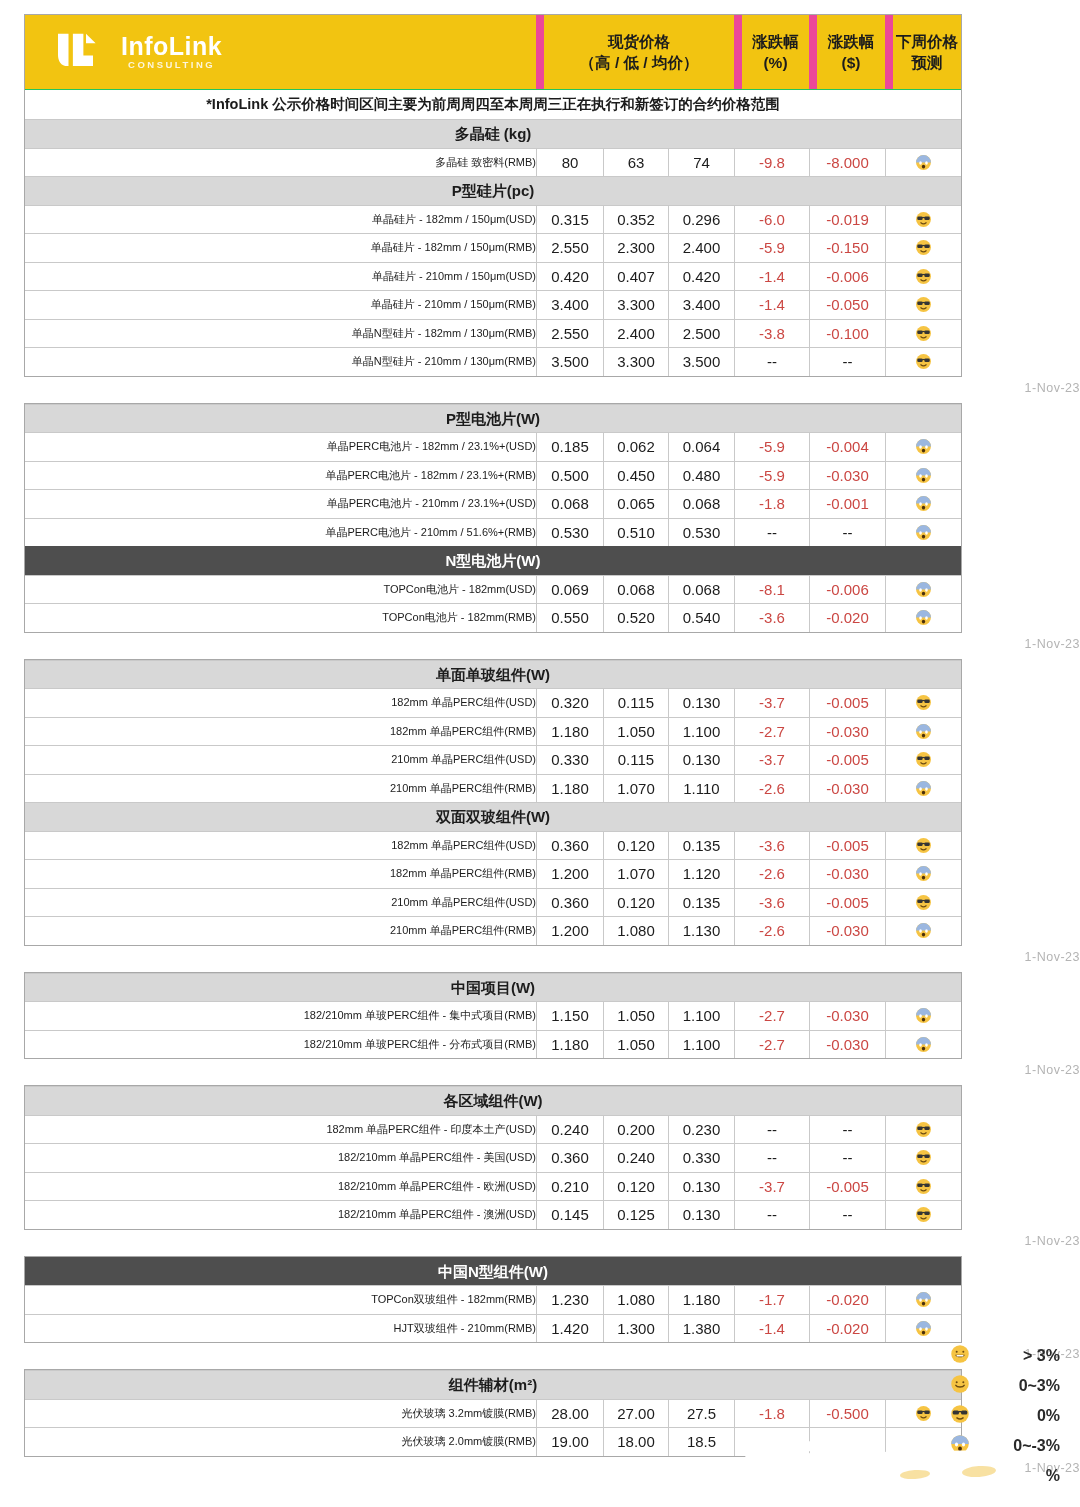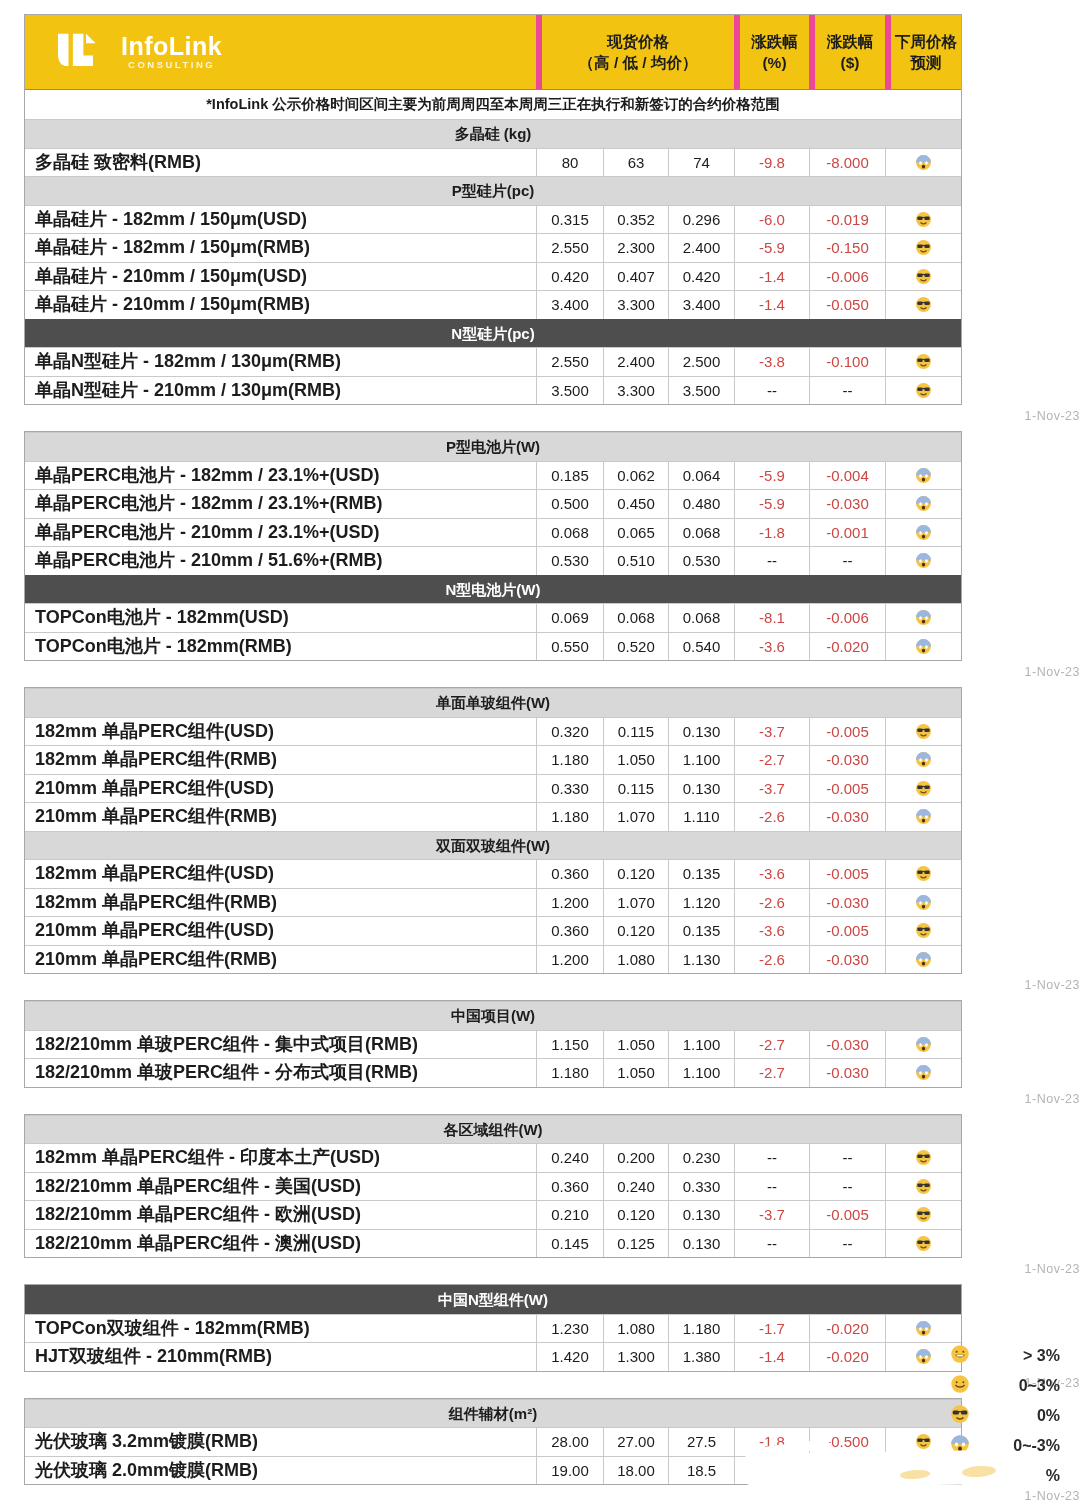--- a/index.html
+++ b/index.html
@@ -6,37 +6,37 @@
   html,body { width:1080px; height:1507px; background:#fff; overflow:hidden;
     font-family:"Liberation Sans","DejaVu Sans",sans-serif; color:#1c1c1c; }
   .page { position:relative; width:1080px; height:1493px; padding:14px 0 0 24px; }
 
   .block { width:938px; border:1px solid #a8a8a8; background:#fff; }
 
   
   .top-head { display:grid; grid-template-columns:511px 198px 75px 76px 76px; height:74px; background:#fff; }
   .th { background:#F2C411; display:flex; flex-direction:column; align-items:center; justify-content:center;
         font-weight:bold; font-size:15.5px; line-height:21px; text-align:center; }
-  .th + .th { border-left:6px solid #ec4899; }
+  .th + .th { border-left:8px solid #ec4899; }
   .logo-cell { flex-direction:row; justify-content:flex-start; padding-left:26px; gap:14px; }
   .logo-text .logo-name { color:#fff; font-size:25px; font-weight:bold; letter-spacing:0.5px; line-height:26px; }
   .logo-text .logo-sub { color:rgba(255,255,255,0.85); font-size:9.5px; font-weight:bold; letter-spacing:2.5px; line-height:12px; }
 
   .note { height:30px; line-height:29px; text-align:center; font-weight:bold; font-size:14.5px;
           border-top:1px solid #22c55e; background:#fff; }
 
   .sec-head { height:28.5px; line-height:28.5px; text-align:center; font-weight:bold; font-size:15px;
               background:#D8D8D8; border-top:1px solid #c9c9c9; }
   .sec-head.dark { background:#4E4E4E; color:#fff; border-top-color:#4E4E4E; }
 
   .row { display:grid; grid-template-columns:511px 67px 65px 66px 75px 76px 76px;
          height:28.5px; border-top:1px solid #c9c9c9; background:#fff; }
   .c { height:100%; line-height:27.5px; text-align:center; font-size:15px; overflow:hidden; }
   .c + .c { border-left:1px solid #c9c9c9; }
-  .c.name { text-align:left; padding-left:10px; font-weight:bold; font-size:18px; white-space:nowrap; }
+  .c.name { text-align:right; padding-left:10px; font-weight:normal; font-size:11px; white-space:nowrap; }
   .c.red { color:#CB4743; }
   .c.icon-cell { display:flex; align-items:center; justify-content:center; }
   .c.icon-cell svg { display:block; }
 
   .date { height:26px; padding:4px 0 0 6px; font-size:12.5px; color:#b4b4b4; letter-spacing:0.5px;text-align:right; }
 
   
   .legend { position:absolute; left:950px; top:1341px; width:110px; z-index:1; }
   .legend-row { display:flex; align-items:center; justify-content:space-between; height:30px; }
   .legend-label { font-size:16px; font-weight:bold; color:#2a2a2a; white-space:nowrap; }
@@ -176,21 +176,20 @@
               <svg width="17" height="17" viewBox="0 0 24 24">
                 <circle cx="12" cy="12" r="10.5" fill="#F6C443"></circle>
                 <rect x="3.2" y="7.8" width="7.6" height="4.8" rx="1.8" fill="#343434"></rect>
                 <rect x="13.2" y="7.8" width="7.6" height="4.8" rx="1.8" fill="#343434"></rect>
                 <rect x="10" y="8.4" width="4" height="1.6" fill="#343434"></rect>
                 <path d="M8.3 16.6c2.2 1.8 5.2 1.8 7.4 0" stroke="#6b4a11" stroke-width="1.7" fill="none" stroke-linecap="round"></path>
               </svg>
             </span>
           </div>
         </div>
-        <div class="sec-head dark">N型硅片(pc)</div>
         <div class="row">
           <div class="c name">单晶N型硅片 - 182mm / 130μm(RMB)</div>
           <div class="c num">2.550</div>
           <div class="c num">2.400</div>
           <div class="c num">2.500</div>
           <div class="c num red">-3.8</div>
           <div class="c num red">-0.100</div>
           <div class="c icon-cell">
             <span>
               <svg width="17" height="17" viewBox="0 0 24 24">

